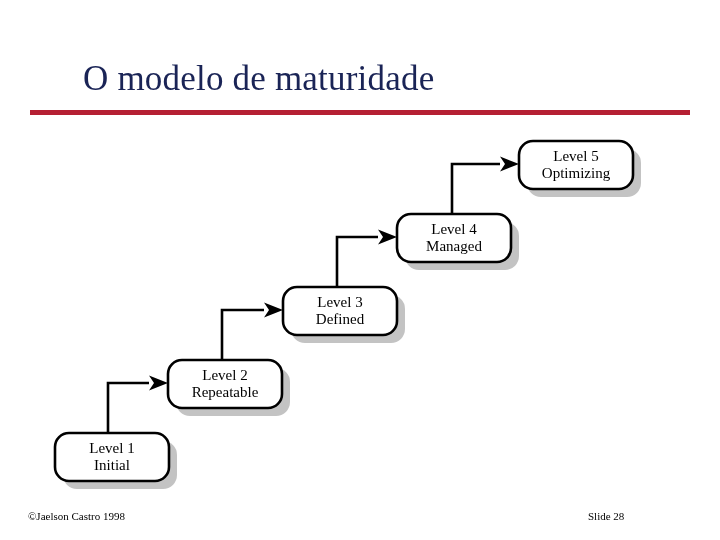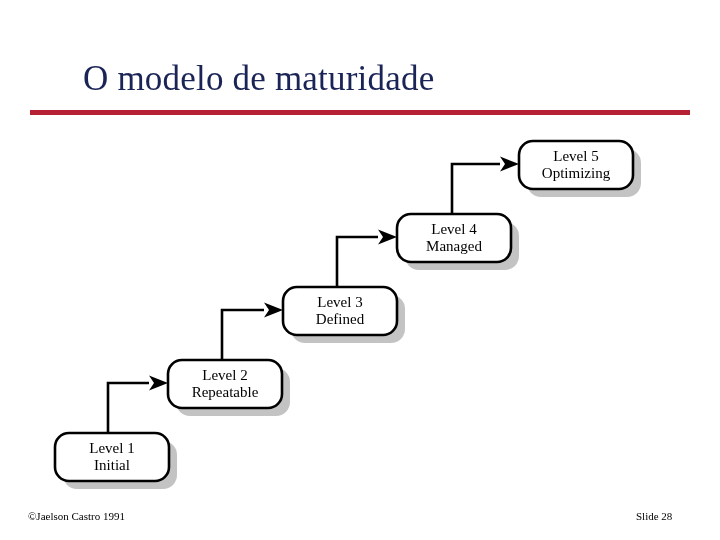--- a/index.html
+++ b/index.html
@@ -96,21 +96,20 @@
     white-space: nowrap;
   }
   #footer-right {
     position: absolute;
     left: 588px;
     top: 510px;
     font-size: 11px;
     color: #000000;
     font-family: "Liberation Serif", serif;
     white-space: nowrap;
-    margin-left: 48px;
   }
 </style>
 </head>
 <body>
 
 <div id="slide">
 
   <div id="slide-title">O modelo de maturidade</div>
   <div id="title-rule"></div>
 
@@ -162,16 +161,16 @@
           <g>
             <rect x="527" y="29" width="114" height="48" rx="14" ry="14" class="node-box-shadow"></rect>
             <rect x="519" y="21" width="114" height="48" rx="14" ry="14" class="node-box-body"></rect>
             <text x="576" y="38" class="node-label">Level  5</text>
             <text x="576" y="55" class="node-label">Optimizing</text>
           </g>
         </g>
     </svg>
   </div>
 
-  <div id="footer-left">©Jaelson Castro 1991</div>
+  <div id="footer-left">©Jaelson Castro 1998</div>
   <div id="footer-right">Slide  28</div>
 
 </div>
 
 </body></html>

